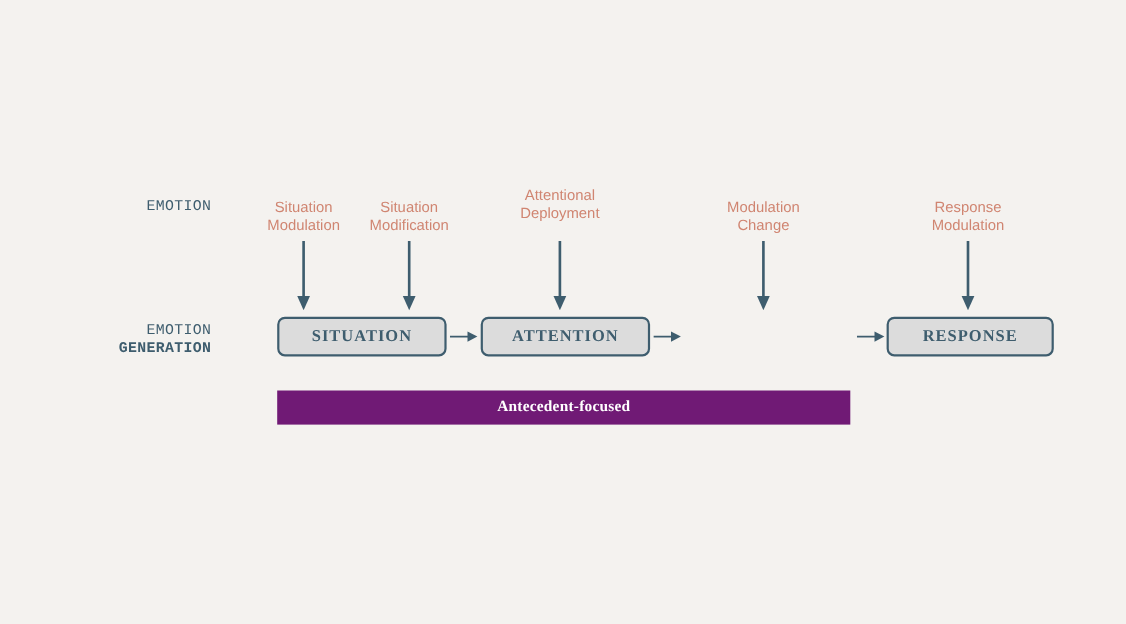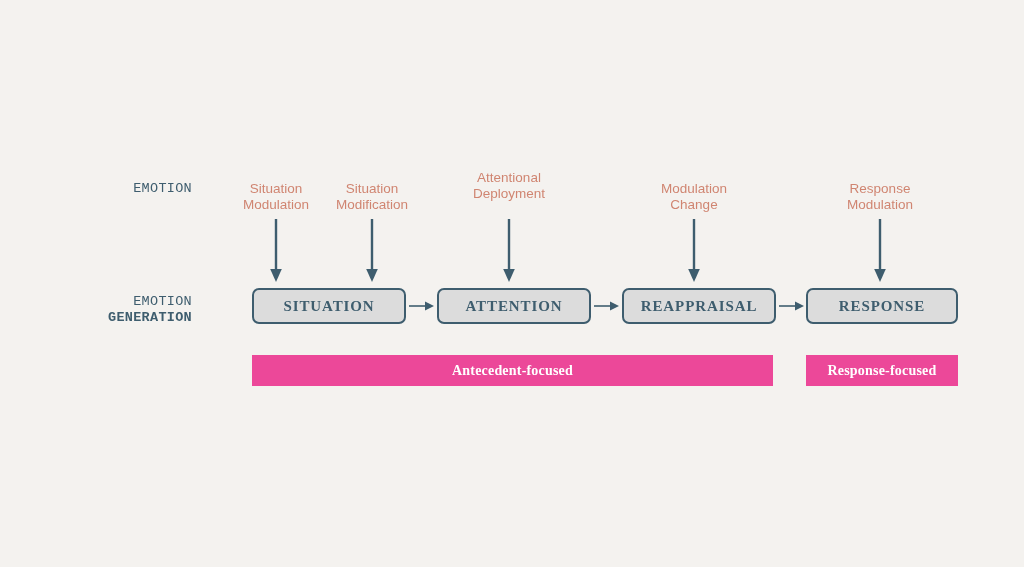--- a/index.html
+++ b/index.html
@@ -73,21 +73,21 @@
   
   .h-arrow {
     position: absolute;
     height: 14px;
   }
 
   
   .focus-bar {
     position: absolute;
     height: 31px;
-    background: #ec4899;
+    background: #701a75;
     display: flex;
     align-items: center;
     justify-content: center;
     color: #ffffff;
     font-family: "Liberation Serif", serif;
     font-weight: 700;
     font-size: 14px;
     letter-spacing: 0.2px;
   }
 </style>
@@ -162,21 +162,20 @@
     <svg width="18" height="64" viewBox="0 0 18 64">
       <line x1="9" y1="0" x2="9" y2="53" stroke="#3e5d6e" stroke-width="2.4"></line>
       <polygon points="9,63 3.2,50 14.8,50" fill="#3e5d6e"></polygon>
     </svg>
   </div>
 
   <div class="proc-box" style="left:252px; top:288px; width:154px;">SITUATION</div>
 
   <div class="proc-box" style="left:437px; top:288px; width:154px;">ATTENTION</div>
 
-  <div class="proc-box" style="left:622px; top:288px; width:154px;">REAPPRAISAL</div>
 
   <div class="proc-box" style="left:806px; top:288px; width:152px;">RESPONSE</div>
 
   <div class="h-arrow" style="left:409px; top:299px; width:26px;">
     <svg width="26" height="14" viewBox="0 0 26 14">
       <line x1="0" y1="7" x2="18" y2="7" stroke="#3e5d6e" stroke-width="1.6"></line>
       <polygon points="25,7 16,2.4 16,11.6" fill="#3e5d6e"></polygon>
     </svg>
   </div>
 
@@ -189,15 +188,14 @@
 
   <div class="h-arrow" style="left:779px; top:299px; width:26px;">
     <svg width="26" height="14" viewBox="0 0 26 14">
       <line x1="0" y1="7" x2="18" y2="7" stroke="#3e5d6e" stroke-width="1.6"></line>
       <polygon points="25,7 16,2.4 16,11.6" fill="#3e5d6e"></polygon>
     </svg>
   </div>
 
   <div class="focus-bar" style="left:252px; top:355px; width:521px;">Antecedent-focused</div>
 
-  <div class="focus-bar" style="left:806px; top:355px; width:152px;">Response-focused</div>
 
 </div>
 
 </body></html>

